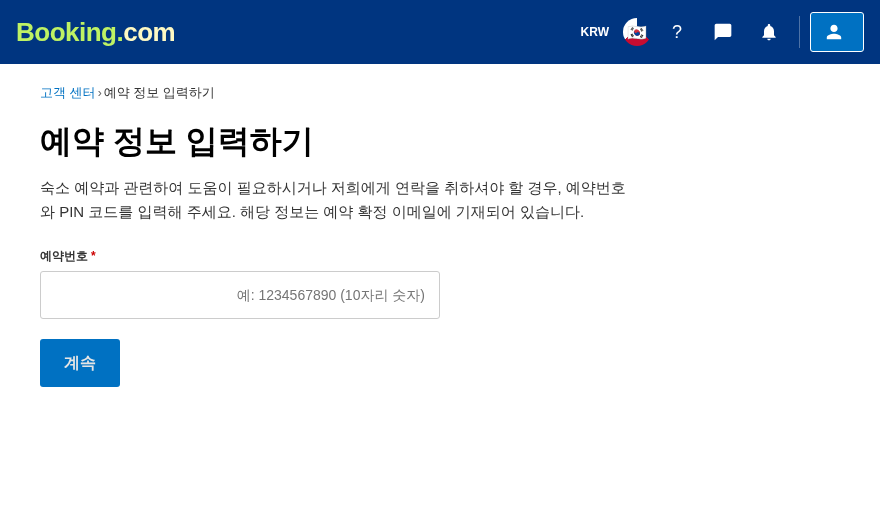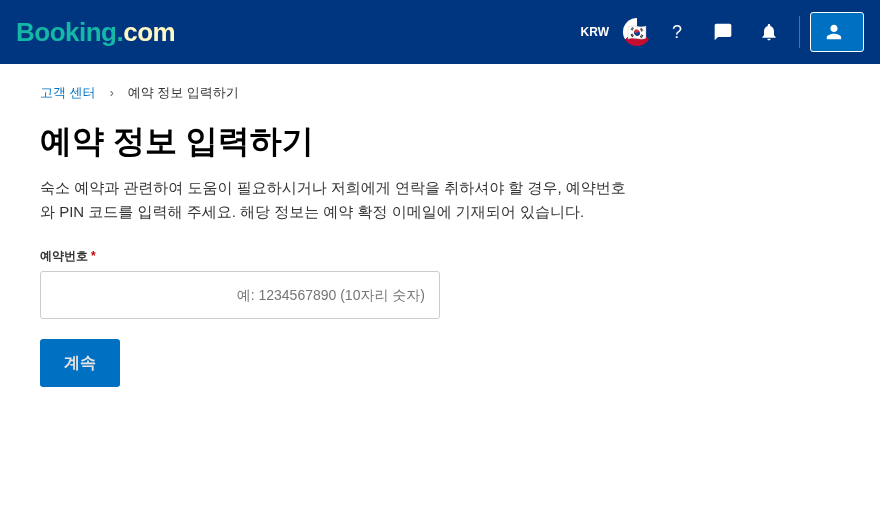--- a/index.html
+++ b/index.html
@@ -19,21 +19,21 @@
       align-items: center;
       justify-content: space-between;
       padding: 0 16px;
     }
     .logo {
       color: #fff;
       font-size: 26px;
       font-weight: 700;
       letter-spacing: -0.5px;
     }
-    .logo span { color: #14b8a6; }
+    .logo span { color: #bef264; }
     .header-right {
       display: flex;
       align-items: center;
       gap: 6px;
     }
     .currency-btn {
       color: #fff;
       font-size: 12px;
       font-weight: 600;
       background: none;
@@ -91,21 +91,21 @@
     
     main {
       padding: 20px 40px 40px 40px;
       max-width: 900px;
     }
 
     
     .breadcrumb {
       display: flex;
       align-items: center;
-      gap: 14px;
+      gap: 2px;
       font-size: 13px;
       color: #0071c2;
       margin-bottom: 20px;
     }
     .breadcrumb a {
       color: #0071c2;
       text-decoration: none;
       cursor: pointer;
     }
     .breadcrumb-sep {

